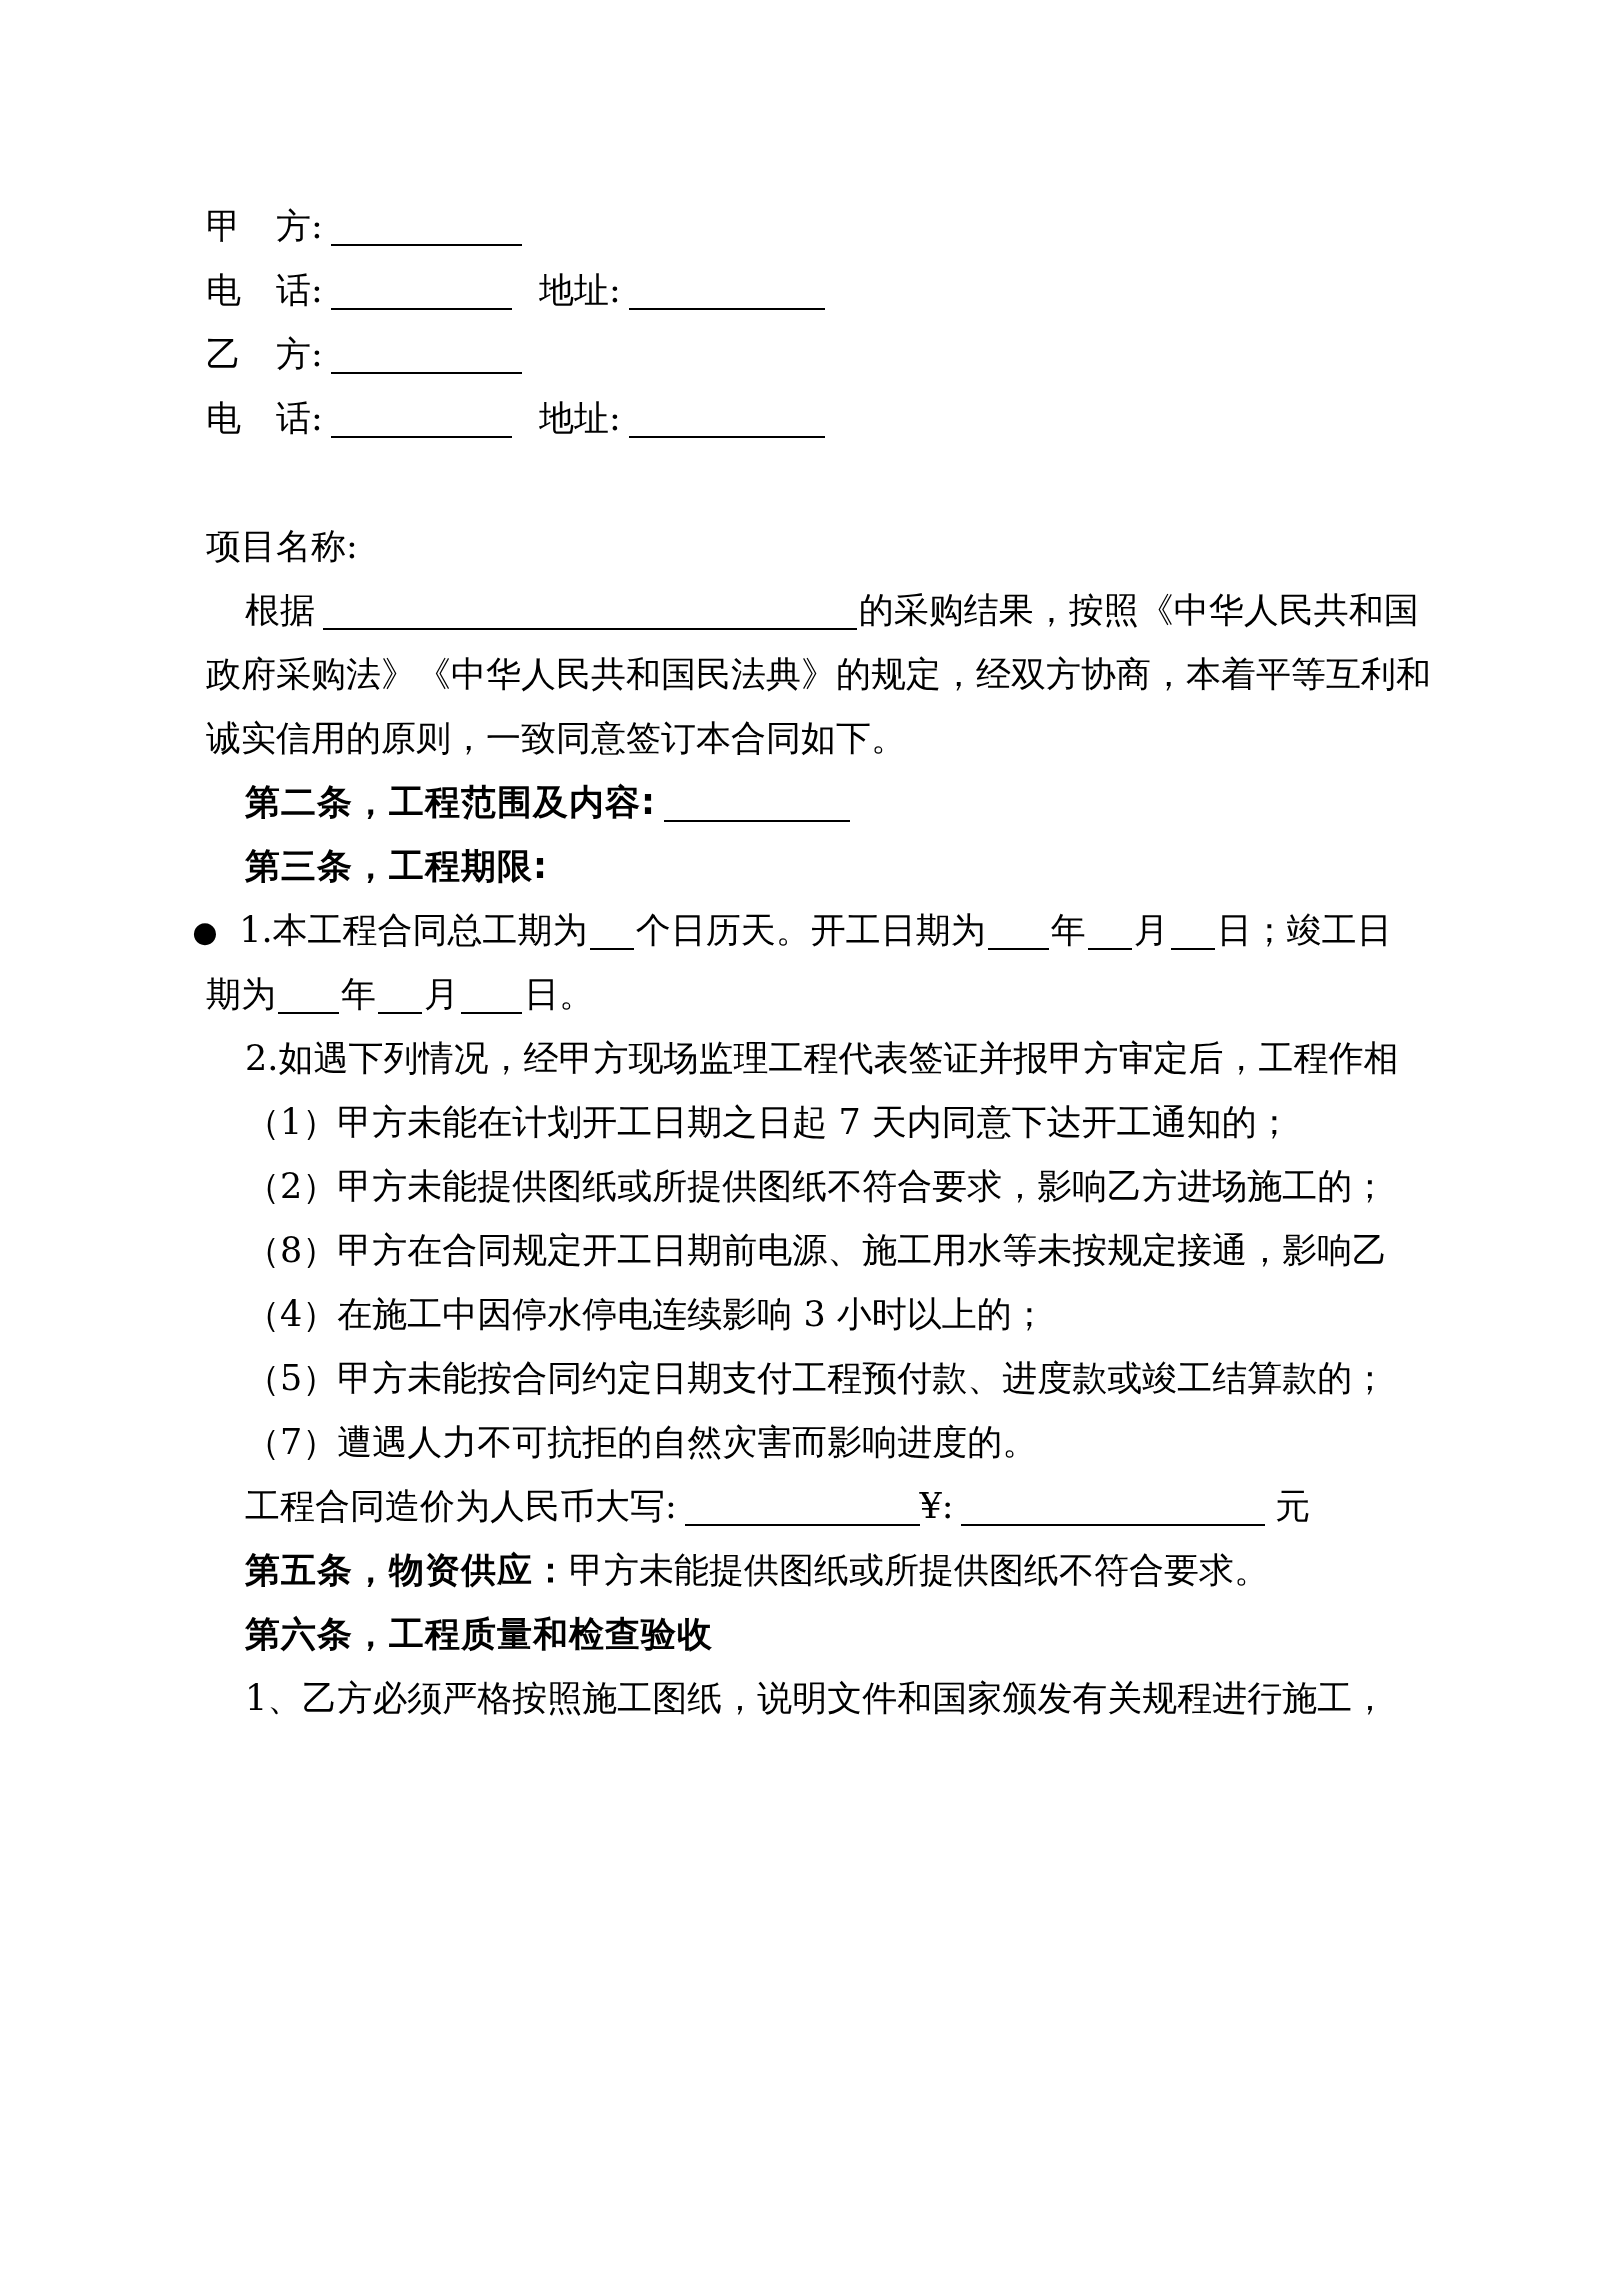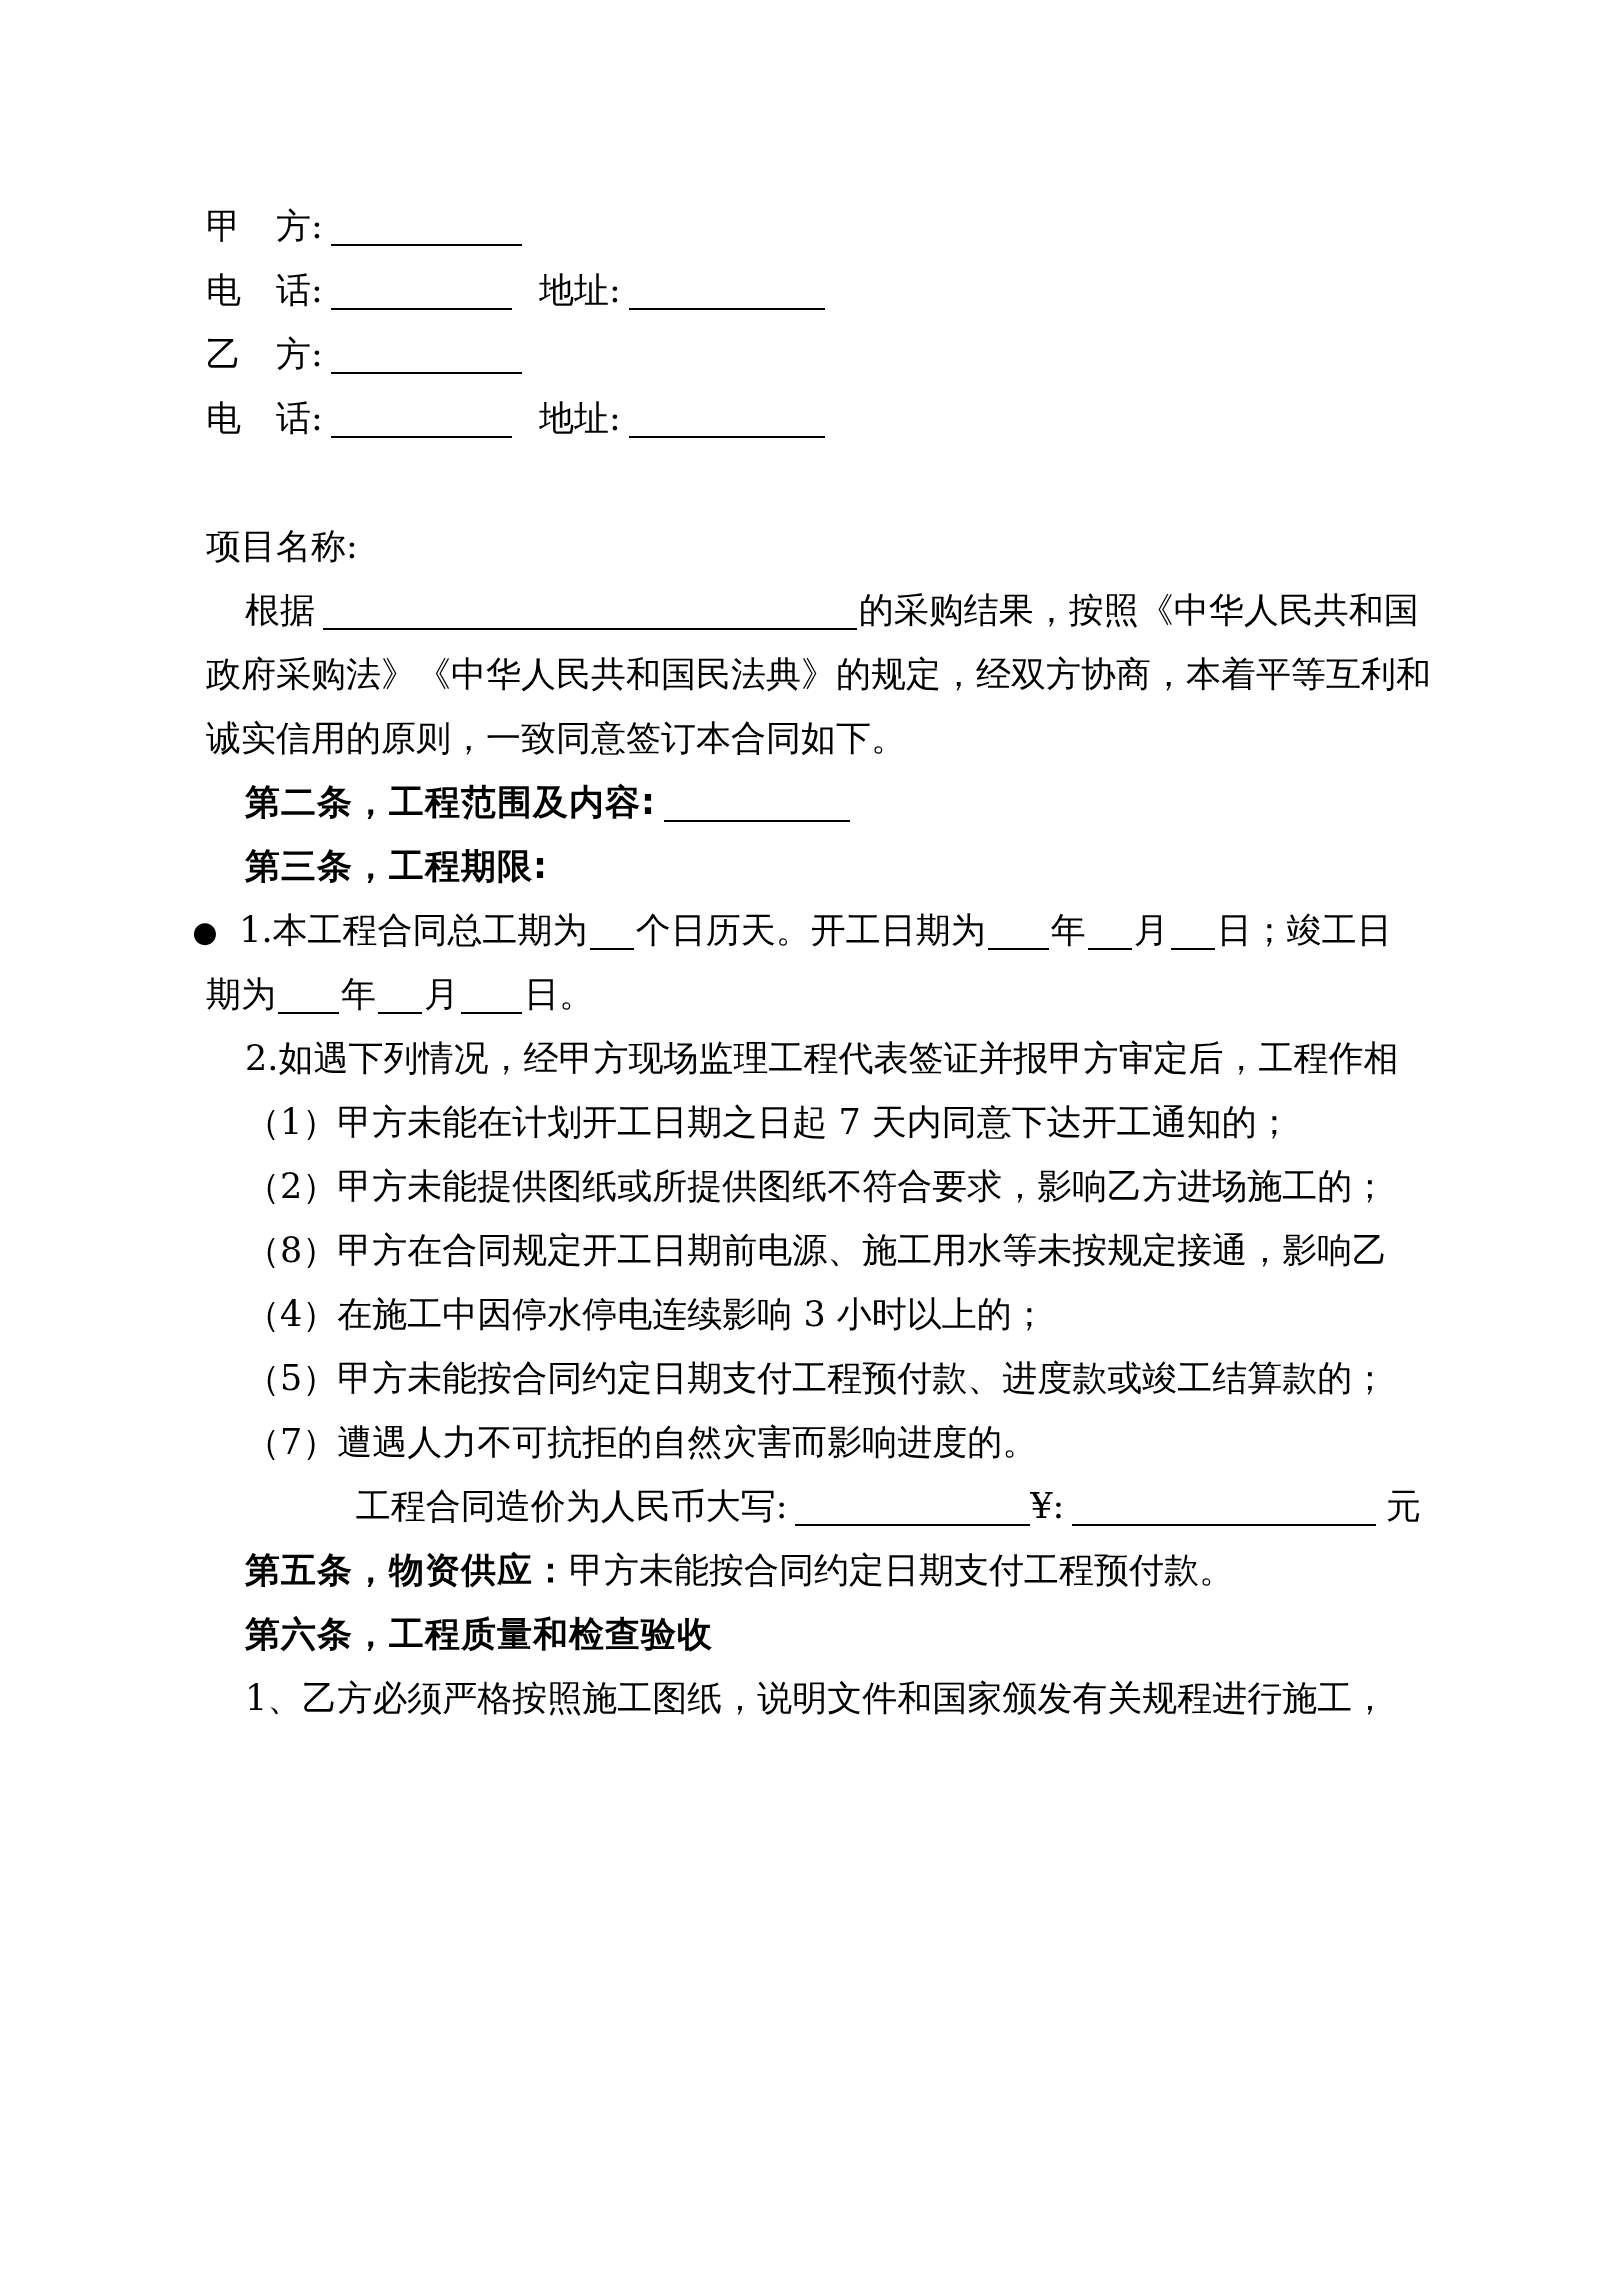--- a/index.html
+++ b/index.html
@@ -46,21 +46,21 @@
   .b310{width:304px;margin-right:9.8px}
   .addr-gap{margin-left:27.4px;}
   .bullet-line{margin-left:-13.7px;}
   .bullet{
     display:inline-block;
     margin-right:21.6px;
     font-size:29px;
   }
   .flexline{
     display:flex;
-    justify-content:flex-end;
+    justify-content:flex-start;
     align-items:baseline;
   }
 </style>
 </head>
 <body>
 
 <div class="doc">
 
   <div class="line">
     <span>甲　方:</span><span class="blank b195"></span>
@@ -129,21 +129,21 @@
   <div class="line indent">
     <span>（7）遭遇人力不可抗拒的自然灾害而影响进度的。</span>
   </div>
 
   <div class="line flexline indent">
     <span><span>工程合同造价为人民币大写:</span><span class="blank b240"></span></span>
     <span><span>¥:</span><span class="blank b310"></span><span>元</span></span>
   </div>
 
   <div class="line indent">
-    <span class="hdr">第五条，物资供应：</span><span>甲方未能按合同约定日期支付工程预付款。</span>
+    <span class="hdr">第五条，物资供应：</span><span>甲方未能提供图纸或所提供图纸不符合要求。</span>
   </div>
 
   <div class="line indent">
     <span class="hdr">第六条，工程质量和检查验收</span>
   </div>
   <div class="line indent">
     <span>1、乙方必须严格按照施工图纸，说明文件和国家颁发有关规程进行施工，</span>
   </div>
 
 </div>

